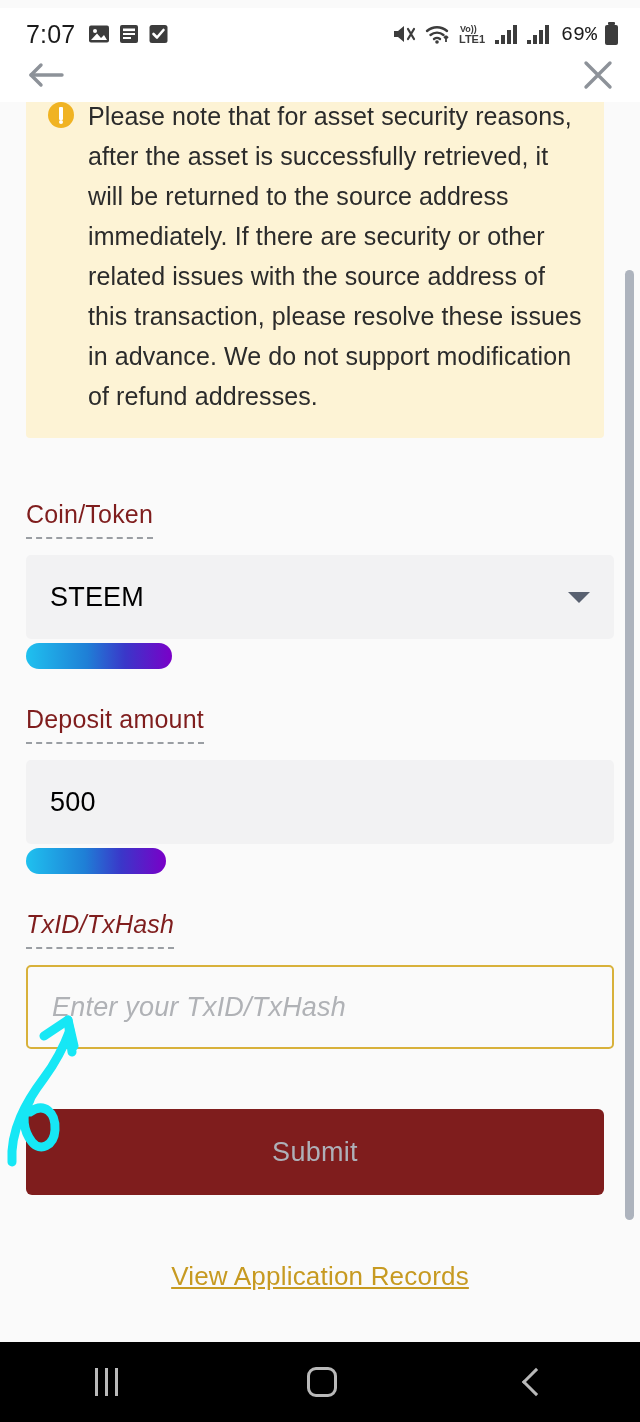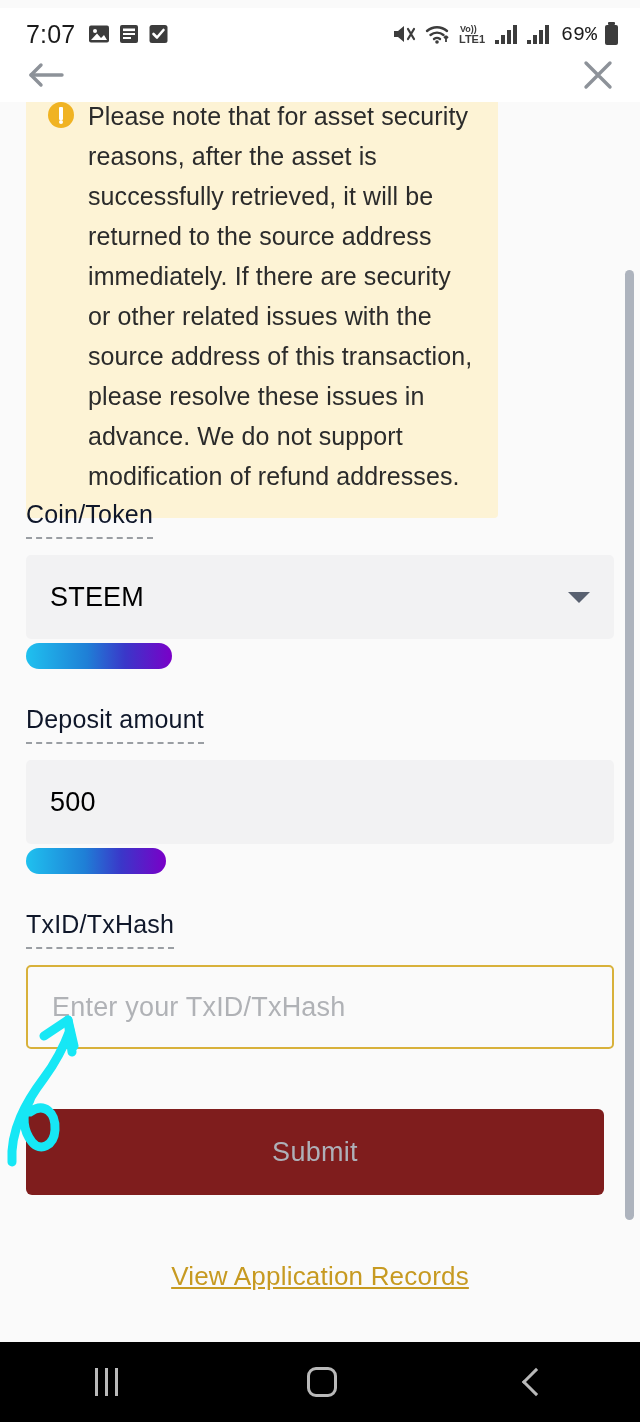--- a/index.html
+++ b/index.html
@@ -31,21 +31,21 @@
   }
 
   
   .body {
     position:absolute; top:102px; left:0; width:640px; height:1240px;
     background:#fafafa; overflow:hidden;
   }
 
   
   .notice {
-    position:absolute; top:-22px; left:26px; width:472px;
+    position:absolute; top:-22px; left:26px; width:578px;
     background:#fdf3d5; border-radius:4px;
     padding:16px 22px 22px 22px;
     display:flex; gap:14px;
   }
   .notice-icon {
     flex:0 0 auto; width:26px; height:26px; border-radius:50%;
     background:#f0b323; position:relative; margin-top:6px;
   }
   .notice-icon::after {
     content:""; position:absolute; left:50%; top:5px;
@@ -59,21 +59,21 @@
   }
   .notice-text {
     font-size:25px; line-height:40px; color:#2b2b2b;
     letter-spacing:.1px;
   }
 
   
   .form { position:absolute; top:398px; left:0; width:640px; }
   .field { margin-bottom:0; padding:0 26px; }
   .field-label {
-    font-size:25px; color:#0f172a; letter-spacing:.2px;
+    font-size:25px; color:#7f1d1d; letter-spacing:.2px;
     display:inline-block; padding-bottom:8px;
     border-bottom:2px dashed #9a9ea3;
   }
   .control {
     margin-top:16px; height:84px; background:#f2f2f3;
     border-radius:5px; display:flex; align-items:center;
     padding:0 24px;
   }
   .control-value { font-size:27px; color:#000000; letter-spacing:.2px; }
   .caret {
@@ -223,21 +223,21 @@
       </div>
 
       <div class="field" style="margin-top:36px;">
         <span class="field-label">Deposit amount</span>
         <div class="control">
           <span class="control-value">500</span>
         </div>
         <div class="gradbar" style="width:140px;"></div>
       </div>
 
-      <div class="field" style="margin-top:36px;">
+      <div class="field" style="margin-top:36px;font-style:italic;">
         <span class="field-label">TxID/TxHash</span>
         <div class="txid-input">
           <span class="txid-placeholder">Enter your TxID/TxHash</span>
         </div>
       </div>
 
       <button class="submit-btn">
         <span class="submit-label">Submit</span>
       </button>
 

